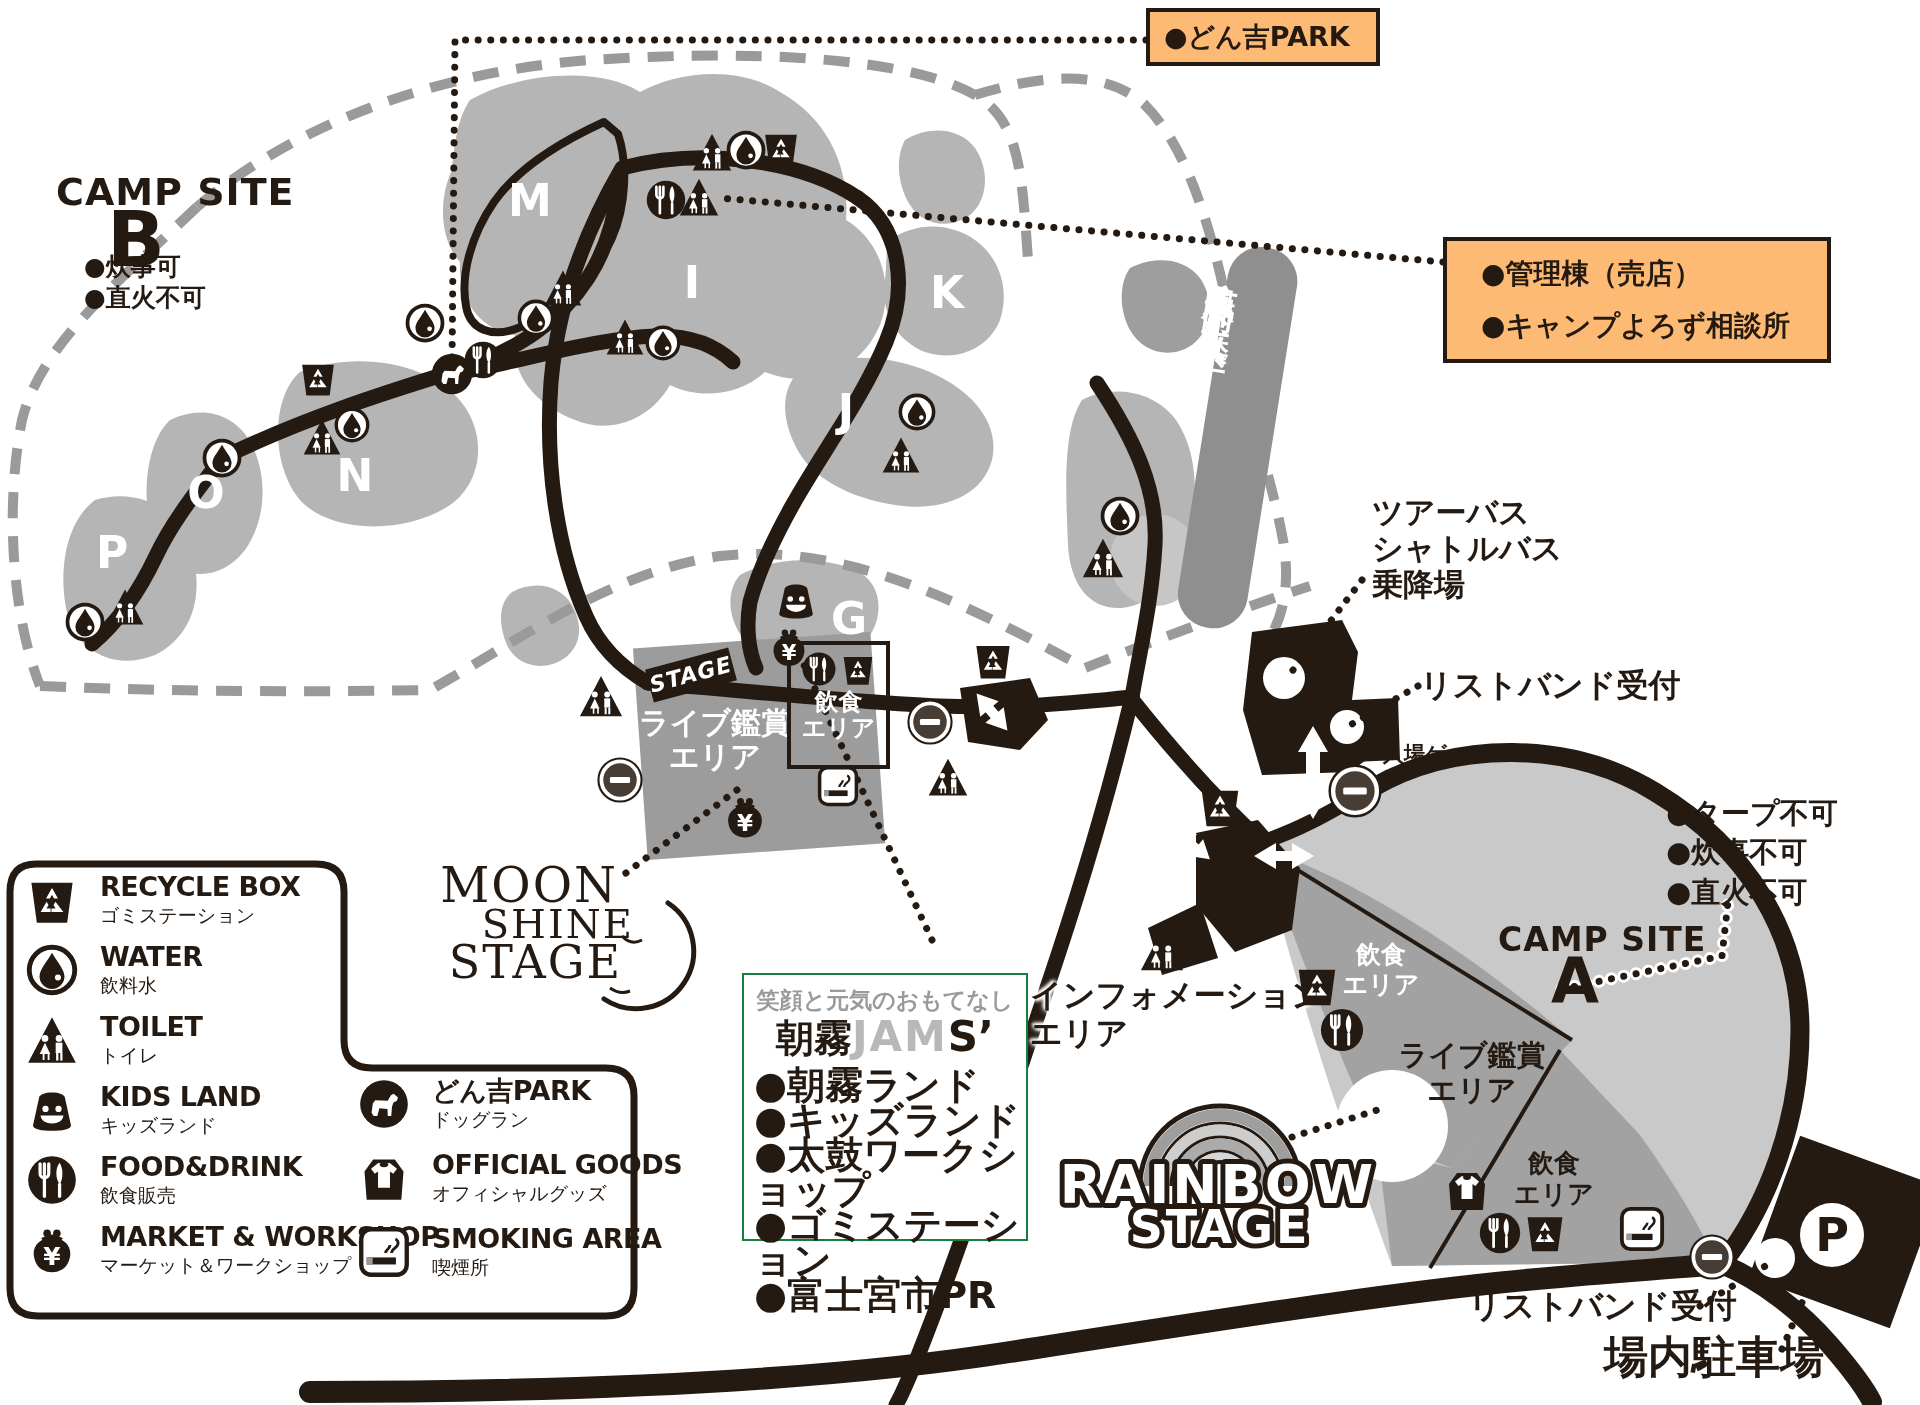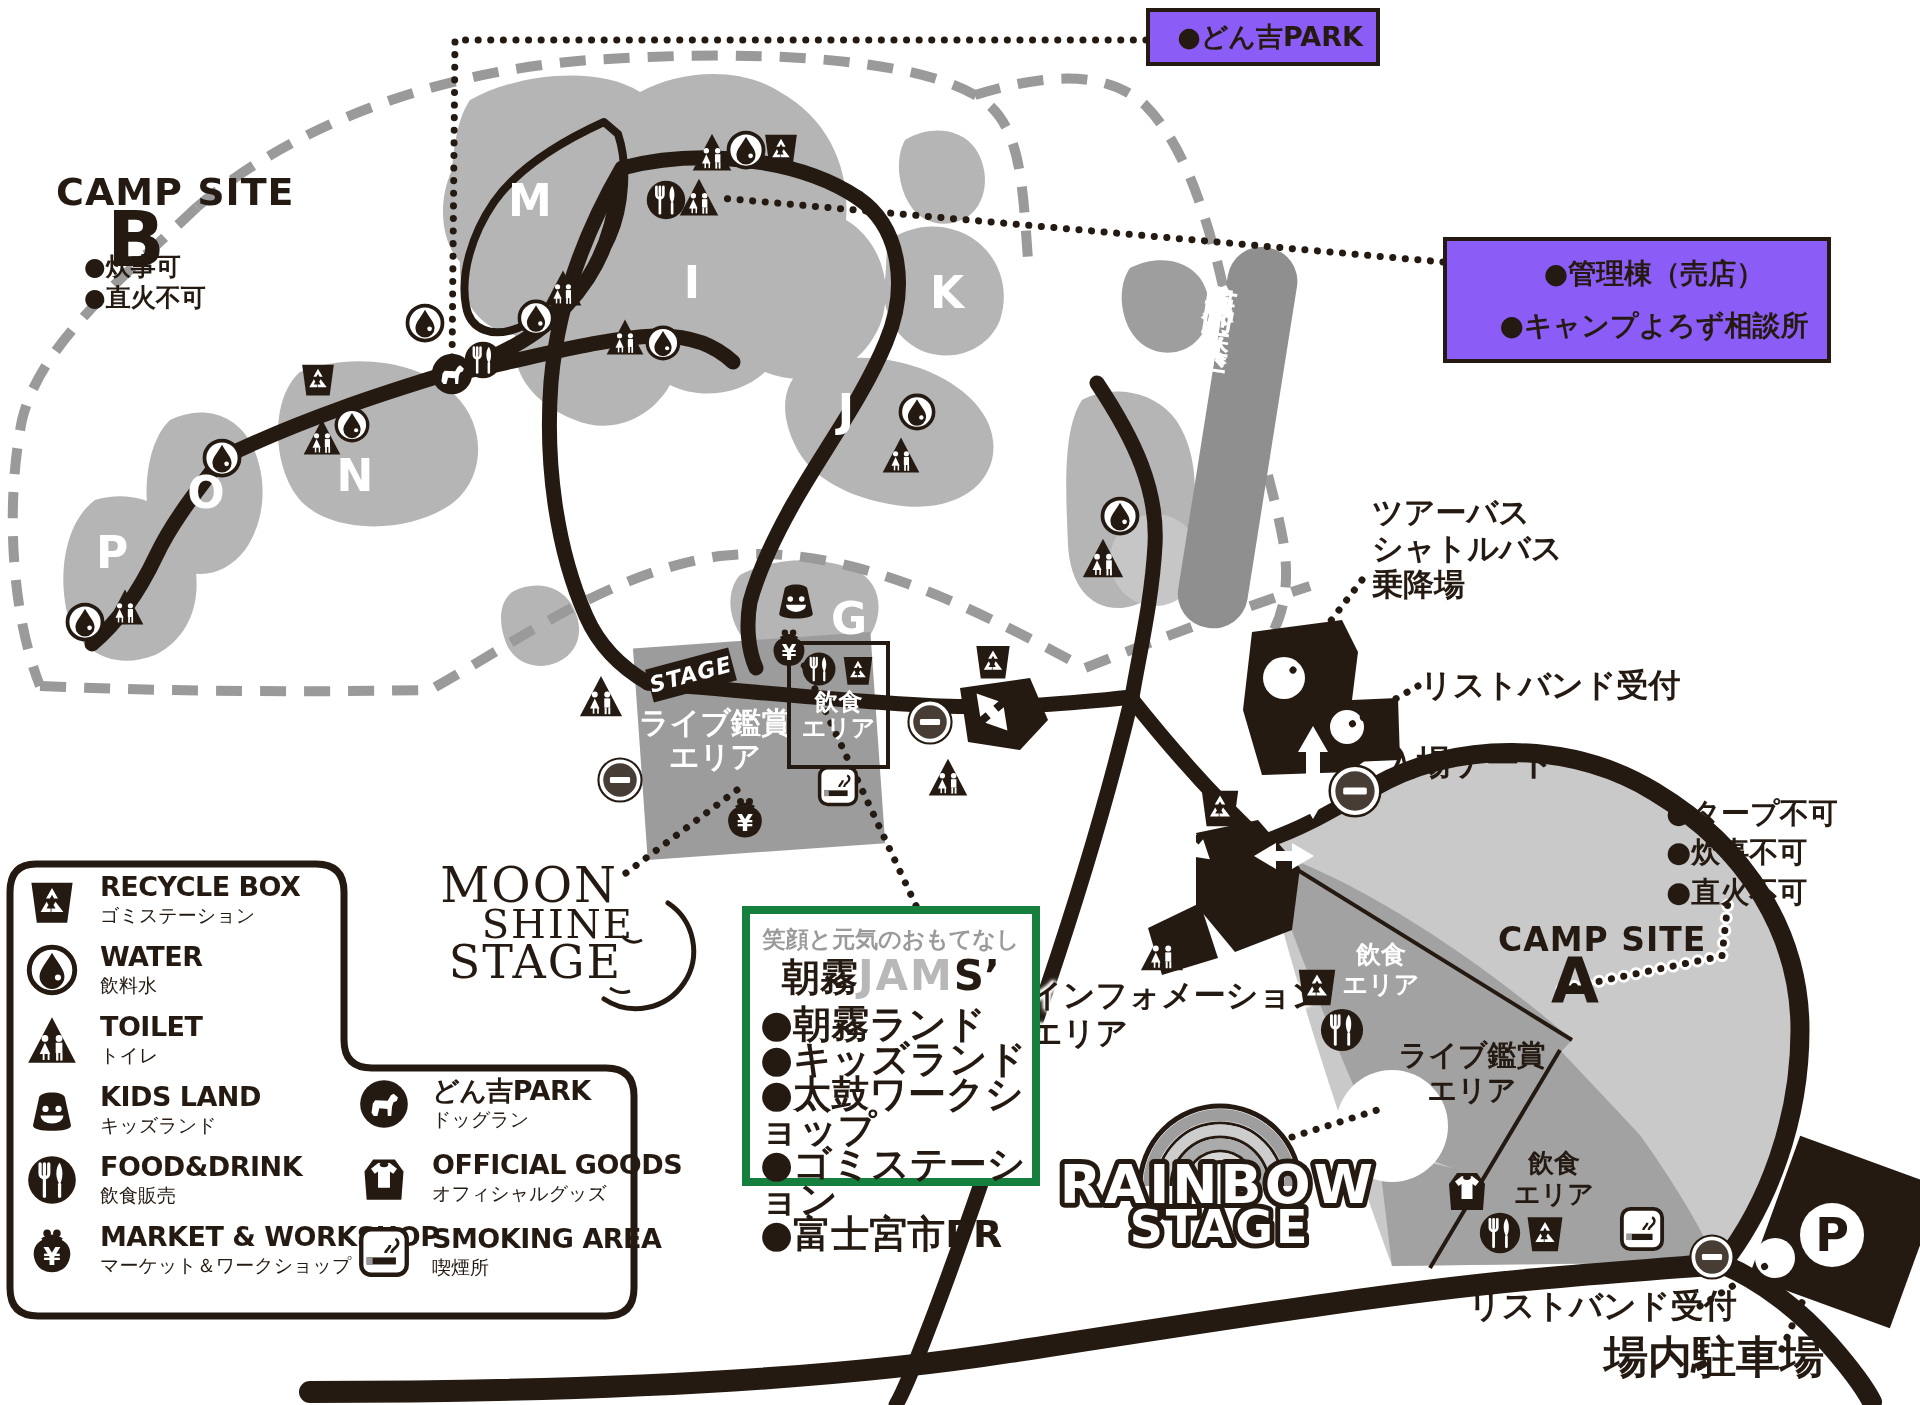--- a/index.html
+++ b/index.html
@@ -1,35 +1,35 @@
 <!DOCTYPE html>
 <html><head>
 <meta charset="utf-8">
 <style>
   html,body{margin:0;padding:0;background:#e8e8e8;}
   .map{position:relative;width:1920px;height:1405px;background:#fff;overflow:hidden;
        font-family:"DejaVu Sans","Liberation Sans",sans-serif;color:#241a12;}
   svg.art{position:absolute;left:0;top:0;width:1920px;height:1405px;}
   .abs{position:absolute;}
   
-  .cbox{position:absolute;background:#8b5cf6;border:4px solid #241a12;display:flex;flex-direction:column;justify-content:center;align-items:center;}
+  .cbox{position:absolute;background:#fdba74;border:4px solid #241a12;display:flex;flex-direction:column;justify-content:center;}
   #box-donkichi{left:1146px;top:8px;width:212px;height:50px;padding-left:14px;font-size:27px;font-weight:bold;}
   #box-admin{left:1443px;top:237px;width:346px;height:118px;padding-left:34px;font-size:28px;font-weight:bold;line-height:1.85;}
   
   #campb-title{left:56px;top:170px;font-size:38px;font-weight:bold;letter-spacing:1px;}
   #campb-letter{left:92px;top:202px;width:88px;text-align:center;font-size:76px;font-weight:bold;line-height:1;}
   #campb-notes{left:62px;top:252px;font-size:25px;font-weight:bold;line-height:1.22;margin-left:22px;}
   
   #campa-title{left:1498px;top:920px;font-size:33px;font-weight:bold;letter-spacing:1px;}
   #campa-letter{left:1543px;top:950px;width:64px;text-align:center;font-size:62px;font-weight:bold;line-height:1;}
   #campa-notes{left:1666px;top:794px;font-size:29px;font-weight:bold;line-height:1.36;}
   
   #bus-label{left:1372px;top:494px;font-size:31px;font-weight:bold;line-height:36px;}
   #wristband-top{left:1420px;top:664px;font-size:32px;font-weight:bold;}
-  #gate-label{left:1383px;top:740px;font-size:34px;font-weight:bold;}
+  #gate-label{left:1383px;top:740px;font-size:21px;font-weight:bold;}
   #info-label{left:1030px;top:976px;font-size:32px;font-weight:bold;line-height:38px;
       text-shadow:0 0 3px #fff,0 0 5px #fff,0 0 7px #fff,2px 2px 3px #fff,-2px -2px 3px #fff;}
   #wristband-bottom{left:1468px;top:1284px;font-size:33px;font-weight:bold;}
   #parking-label{left:1604px;top:1328px;font-size:44px;font-weight:bold;}
   
   #windbreak{left:1206px;top:258px;height:390px;writing-mode:vertical-rl;font-size:32px;
       font-weight:bold;color:#fff;letter-spacing:6px;transform:rotate(9deg);transform-origin:50% 0;}
   
   #ms-stage-tag{left:648px;top:658px;width:86px;height:34px;background:#241a12;color:#fff;
       font-size:22px;font-style:italic;font-weight:bold;text-align:center;line-height:34px;
@@ -37,21 +37,21 @@
   #ms-live{left:630px;top:706px;width:170px;text-align:center;color:#fff;font-size:30px;font-weight:bold;line-height:1.12;}
   #ms-foodbox{left:787px;top:641px;width:95px;height:120px;border:4px solid #241a12;text-align:center;}
   #ms-foodbox .icons{margin-top:6px;display:flex;justify-content:center;gap:3px;}
   #ms-foodbox .icons svg{width:36px;height:36px;}
   #ms-foodbox .tx{color:#fff;font-size:24px;font-weight:bold;line-height:1.1;margin-top:2px;}
   
   #ca-food-top{left:1336px;top:940px;width:90px;text-align:center;color:#fff;font-size:25px;font-weight:bold;line-height:1.18;}
   #ca-live{left:1392px;top:1038px;width:160px;text-align:center;font-size:29px;font-weight:bold;line-height:1.22;}
   #ca-food-bottom{left:1502px;top:1148px;width:104px;text-align:center;font-size:26px;font-weight:bold;line-height:1.2;}
   
-  #jam-box{left:742px;top:906px;width:282px;height:264px;background:#fff;border:8px solid #15803d;}
+  #jam-box{left:742px;top:973px;width:282px;height:264px;background:#fff;border:2px solid #15803d;}
   #jam-tagline{margin-top:10px;text-align:center;color:#9a9a9a;font-size:23px;font-weight:bold;}
   #jam-logo{text-align:center;margin-top:0px;line-height:1;}
   #jam-logo .p1{font-size:38px;font-weight:bold;color:#241a12;}
   #jam-logo .p2{font-size:42px;font-weight:bold;color:#b8b8b8;letter-spacing:2px;}
   #jam-logo .p3{font-size:42px;font-weight:bold;color:#241a12;}
   #jam-items{margin:10px 0 0 10px;font-size:38px;font-weight:bold;line-height:35px;}
   
   #legend-left{left:26px;top:874px;display:flex;flex-direction:column;gap:18px;}
   #legend-right{left:358px;top:1078px;display:flex;flex-direction:column;gap:22px;}
   .lg-row{display:flex;align-items:center;height:52px;}

